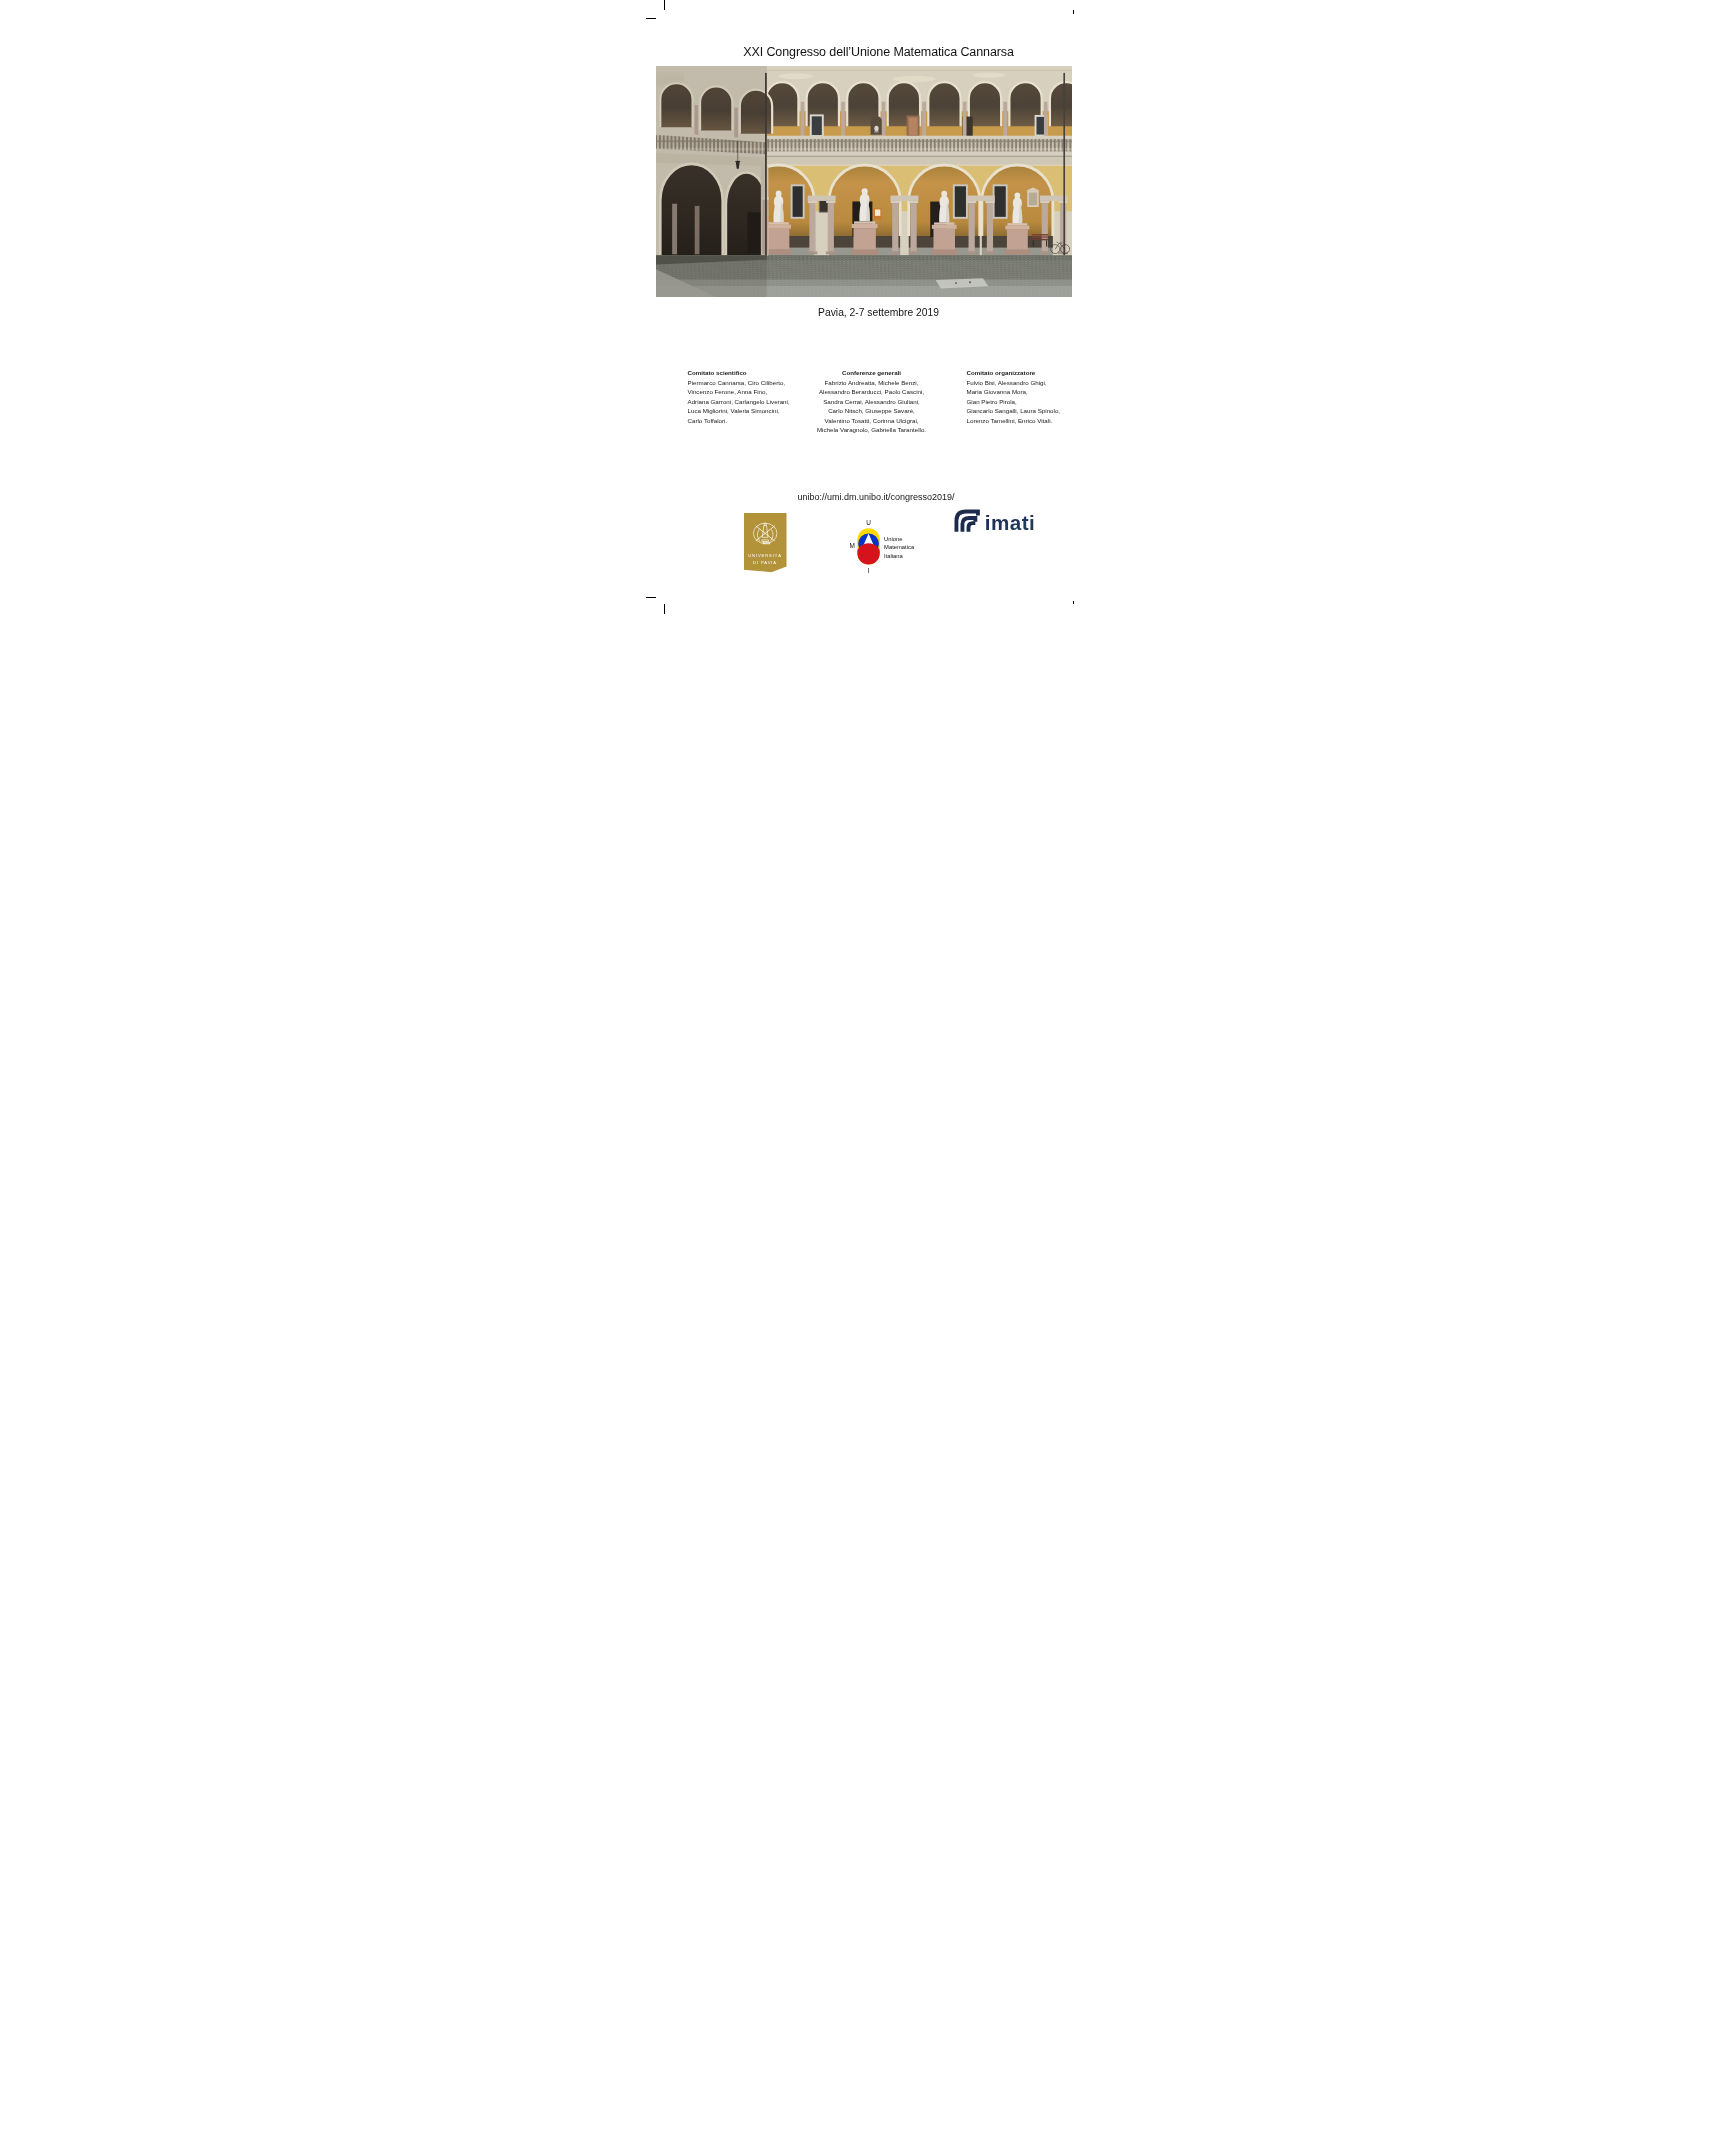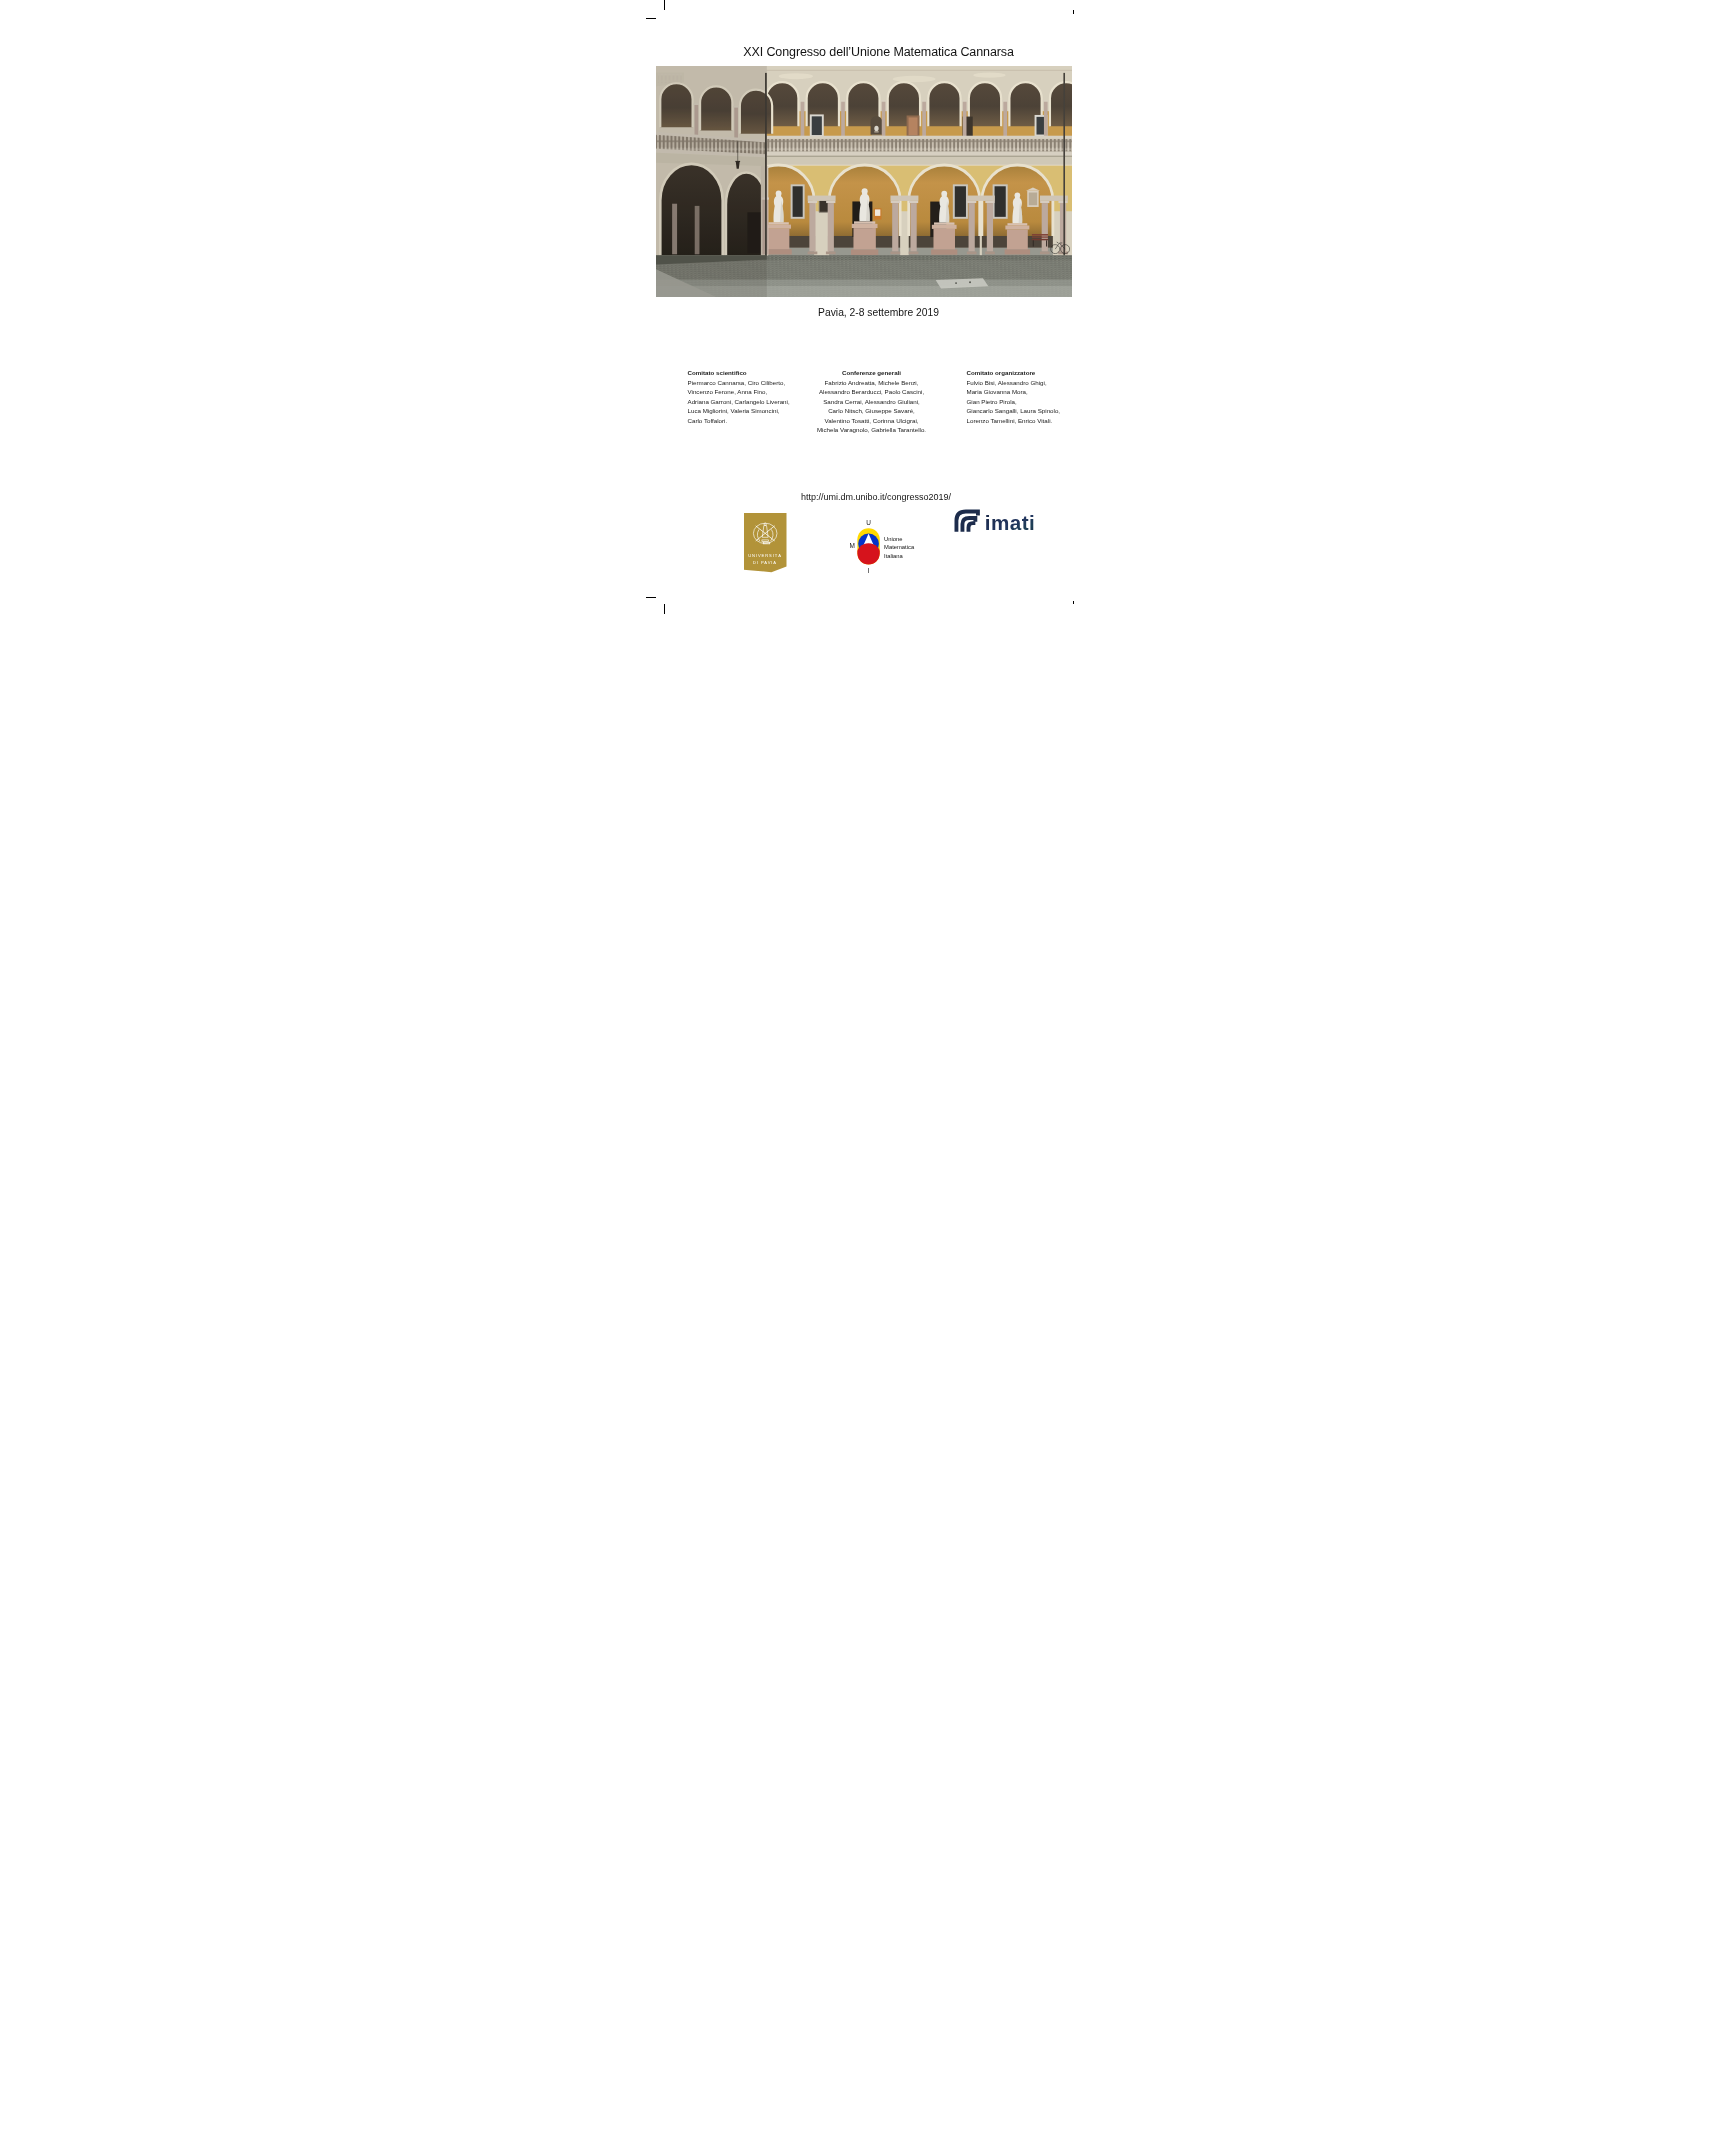--- a/index.html
+++ b/index.html
@@ -293,21 +293,21 @@
 
       <rect x="975" y="930" width="70" height="830" fill="#CFC5B5"></rect>
       <rect x="990" y="1240" width="52" height="510" class="f-col"></rect>
       <rect x="982" y="1222" width="68" height="20" fill="#D6CCC0"></rect>
       <rect x="1014" y="64" width="16" height="1700" fill="#3F3B35"></rect>
       <polygon points="0,1760 1030,1760 1030,1800 0,1845" fill="#55584F"></polygon>
       <rect x="0" y="0" width="1030" height="2147" fill="#2F2B24" opacity="0.12"></rect>
     </g>
   </svg>
 
-  <div class="dateline">Pavia, 2-8 settembre 2019</div>
+  <div class="dateline">Pavia, 2-7 settembre 2019</div>
 
   <div class="col col-left">
     <div class="hd">Comitato scientifico</div>
     <div>Piermarco Cannarsa, Ciro Ciliberto,</div>
     <div>Vincenzo Ferone, Anna Fino,</div>
     <div>Adriana Garroni, Carlangelo Liverani,</div>
     <div>Luca Migliorini, Valeria Simoncini,</div>
     <div>Carlo Toffalori.</div>
   </div>
 
@@ -323,21 +323,21 @@
 
   <div class="col col-right">
     <div class="hd">Comitato organizzatore</div>
     <div>Fulvio Bisi, Alessandro Ghigi,</div>
     <div>Maria Giovanna Mora,</div>
     <div>Gian Pietro Pirola,</div>
     <div>Giancarlo Sangalli, Laura Spinolo,</div>
     <div>Lorenzo Tamellini, Enrico Vitali.</div>
   </div>
 
-  <div class="url">http://umi.dm.unibo.it/congresso2019/</div>
+  <div class="url">unibo://umi.dm.unibo.it/congresso2019/</div>
 
   <div class="unipv">
     <svg viewBox="0 0 100 100">
       <g fill="none" stroke="#FFFFFF" stroke-width="2">
         <ellipse cx="50" cy="50" rx="36" ry="31"></ellipse>
         <line x1="21" y1="73" x2="79" y2="27" stroke-width="2.4"></line>
         <line x1="21" y1="27" x2="79" y2="73" stroke-width="2.4"></line>
         <path d="M46,26 L54,26 L59,62 L41,62 Z"></path>
         <circle cx="50" cy="22" r="3.4"></circle>
         <path d="M31,38 Q20,56 34,74"></path>

